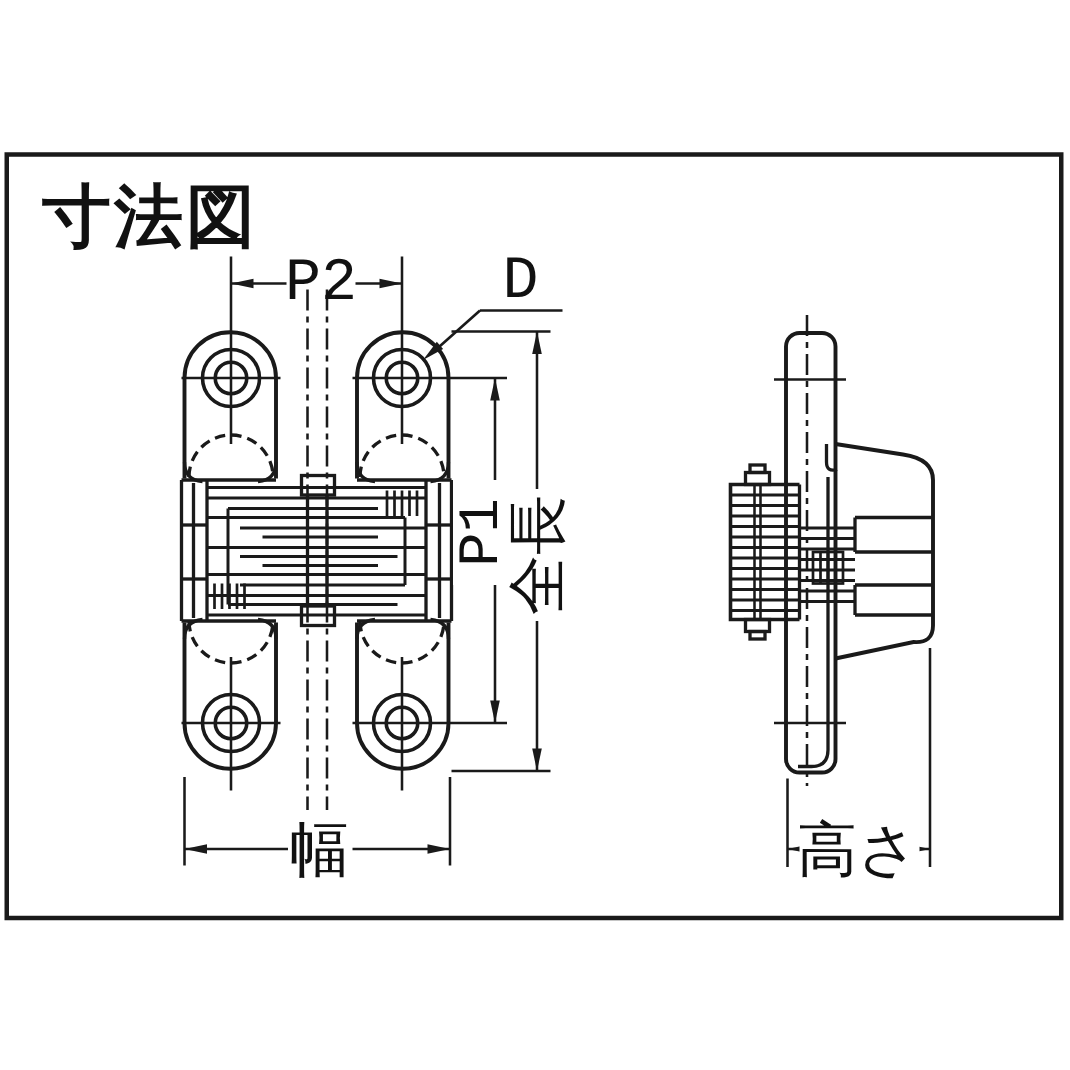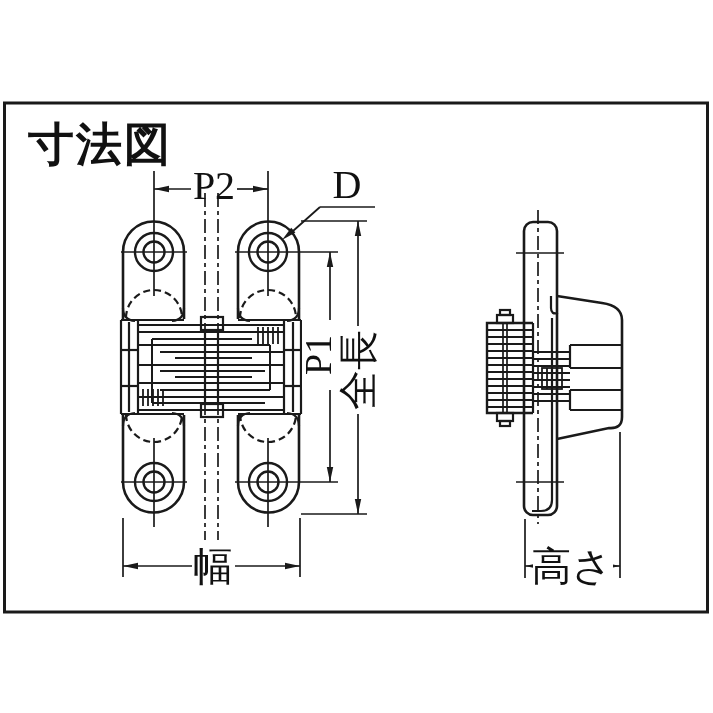--- a/index.html
+++ b/index.html
@@ -1,17 +1,17 @@
 <!DOCTYPE html>
 <html><head>
 <meta charset="utf-8">
 <style>
   html,body{margin:0;padding:0;background:#ffffff;}
   .page{position:relative;width:713px;height:713px;background:#ffffff;overflow:hidden;
-        font-family:Liberation Serif, serif;}
+        font-family:Liberation Mono, monospace;}
   svg{display:block;}
   text{fill:#111;}
   .t-title{font-size:46px;font-weight:600;letter-spacing:2px;}
   .t-dim{font-size:40px;font-weight:500;}
   .t-dim-sm{font-size:38px;font-weight:500;}
 </style>
 </head>
 <body>
 
 <div class="page">

